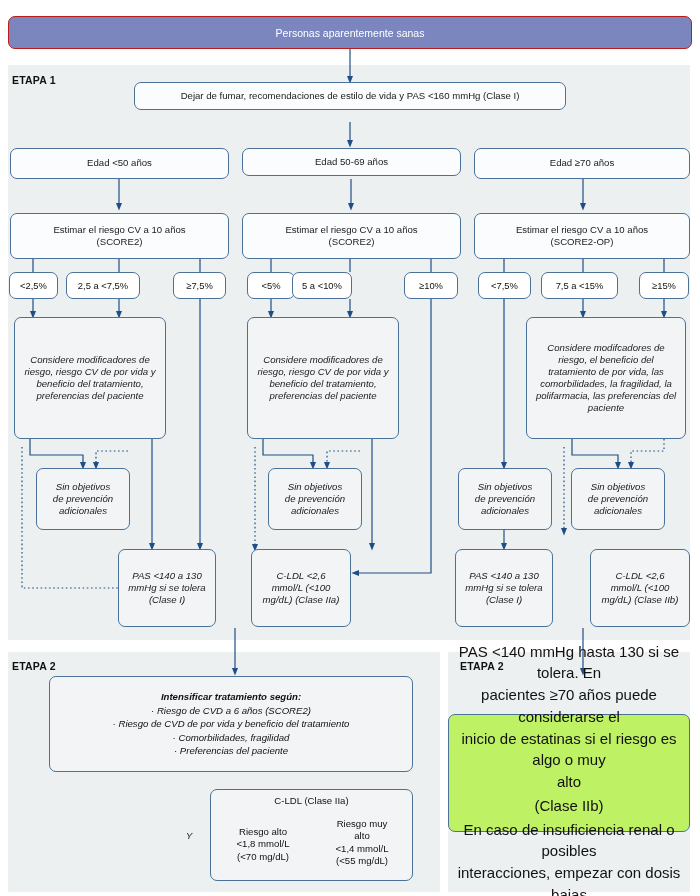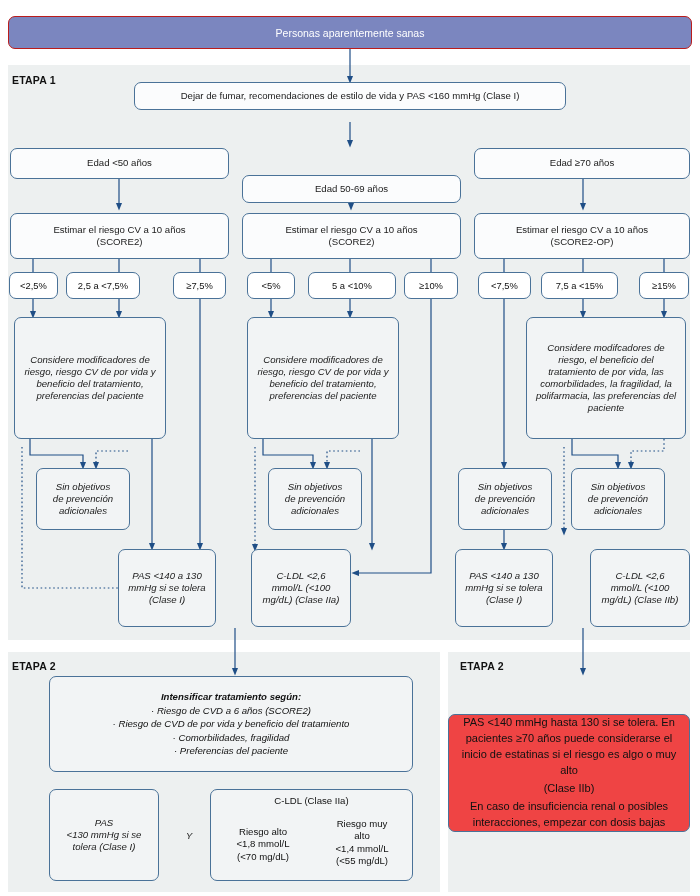--- a/index.html
+++ b/index.html
@@ -43,22 +43,22 @@
   }
 
   
   .e2-title{font-weight:bold;}
   .e2-intensify{
     position:absolute;background:#f2f4f5;border:1.1px solid #4a7298;border-radius:7px;
     font-size:9.6px;line-height:1.42;color:#111;text-align:center;
     display:flex;align-items:center;justify-content:center;box-sizing:border-box;padding:4px 10px;font-style:italic;
   }
   .e2-note{
-    position:absolute;background:#ef4444;border:1.1px solid #4a7298;border-radius:7px;
-    font-size:11px;line-height:1.45;color:#111;text-align:center;
+    position:absolute;background:#bef264;border:1.1px solid #4a7298;border-radius:7px;
+    font-size:15px;line-height:1.45;color:#111;text-align:center;
     display:flex;align-items:center;justify-content:center;box-sizing:border-box;padding:5px 8px;
   }
   .ldl-box{
     position:absolute;background:#f2f4f5;border:1.1px solid #4a7298;border-radius:7px;
     box-sizing:border-box;
   }
   .ldl-head{
     position:absolute;left:0;right:0;top:5px;text-align:center;font-size:9.6px;color:#111;
   }
   .ldl-col{
@@ -169,21 +169,21 @@
 
   <div class="stage-label" style="left:12px;top:74px;">ETAPA 1</div>
 
   <div class="box" style="left:134px;top:82px;width:432px;height:28px;justify-content:flex-end;">
     <span class="inner">Dejar de fumar, recomendaciones de estilo de vida y PAS &lt;160 mmHg (Clase I)</span>
   </div>
 
   <div class="box" style="left:10px;top:148px;width:219px;height:31px;">
     <span class="inner">Edad &lt;50 años</span>
   </div>
-  <div class="box" style="left:242px;top:148px;width:219px;height:28px;margin-top:27px;">
+  <div class="box" style="left:242px;top:148px;width:219px;height:28px;">
     <span class="inner">Edad 50-69 años</span>
   </div>
   <div class="box" style="left:474px;top:148px;width:216px;height:31px;">
     <span class="inner">Edad ≥70 años</span>
   </div>
 
   <div class="box" style="left:10px;top:213px;width:219px;height:46px;">
     <span class="inner">Estimar el riesgo CV a 10 años
 (SCORE2)</span>
   </div>
@@ -194,21 +194,21 @@
   <div class="box" style="left:474px;top:213px;width:216px;height:46px;">
     <span class="inner">Estimar el riesgo CV a 10 años
 (SCORE2-OP)</span>
   </div>
 
   <div class="chip" style="left:9px;top:272px;width:49px;height:27px;">&lt;2,5%</div>
   <div class="chip" style="left:66px;top:272px;width:74px;height:27px;">2,5 a &lt;7,5%</div>
   <div class="chip" style="left:173px;top:272px;width:53px;height:27px;">≥7,5%</div>
 
   <div class="chip" style="left:247px;top:272px;width:48px;height:27px;">&lt;5%</div>
-  <div class="chip" style="left:308px;top:272px;width:88px;height:27px;">5 a &lt;10%</div>
+  <div class="chip" style="left:292px;top:272px;width:60px;height:27px;">5 a &lt;10%</div>
   <div class="chip" style="left:404px;top:272px;width:54px;height:27px;">≥10%</div>
 
   <div class="chip" style="left:478px;top:272px;width:53px;height:27px;">&lt;7,5%</div>
   <div class="chip" style="left:541px;top:272px;width:77px;height:27px;">7,5 a &lt;15%</div>
   <div class="chip" style="left:639px;top:272px;width:50px;height:27px;">≥15%</div>
 
   <div class="box pale" style="left:14px;top:317px;width:152px;height:122px;padding:6px 8px;">
     <span class="inner" style="white-space:normal;">Considere modificadores de riesgo, riesgo CV de por vida y beneficio del tratamiento, preferencias del paciente</span>
   </div>
   <div class="box pale" style="left:247px;top:317px;width:152px;height:122px;padding:6px 8px;">
@@ -265,25 +265,20 @@
   <div class="e2-intensify" style="left:49px;top:676px;width:364px;height:96px;">
     <div style="width:100%;">
       <div class="e2-title">Intensificar tratamiento según:</div>
       <div>· Riesgo de CVD a 6 años (SCORE2)</div>
       <div>· Riesgo de CVD de por vida y beneficio del tratamiento</div>
       <div>· Comorbilidades, fragilidad</div>
       <div>· Preferencias del paciente</div>
     </div>
   </div>
 
-  <div class="box pale" style="left:49px;top:789px;width:110px;height:92px;">
-    <span class="inner">PAS
-&lt;130 mmHg si se
-tolera (Clase I)</span>
-  </div>
 
   <div class="and-sep" style="left:186px;top:830px;">Y</div>
 
   <div class="ldl-box" style="left:210px;top:789px;width:203px;height:92px;">
     <div class="ldl-head">C-LDL (Clase IIa)</div>
     <div class="ldl-col" style="left:6px;top:36px;width:92px;white-space:pre-line;">Riesgo alto
 &lt;1,8 mmol/L
 (&lt;70 mg/dL)</div>
     <div class="ldl-col" style="left:104px;top:28px;width:94px;white-space:pre-line;">Riesgo muy
 alto

